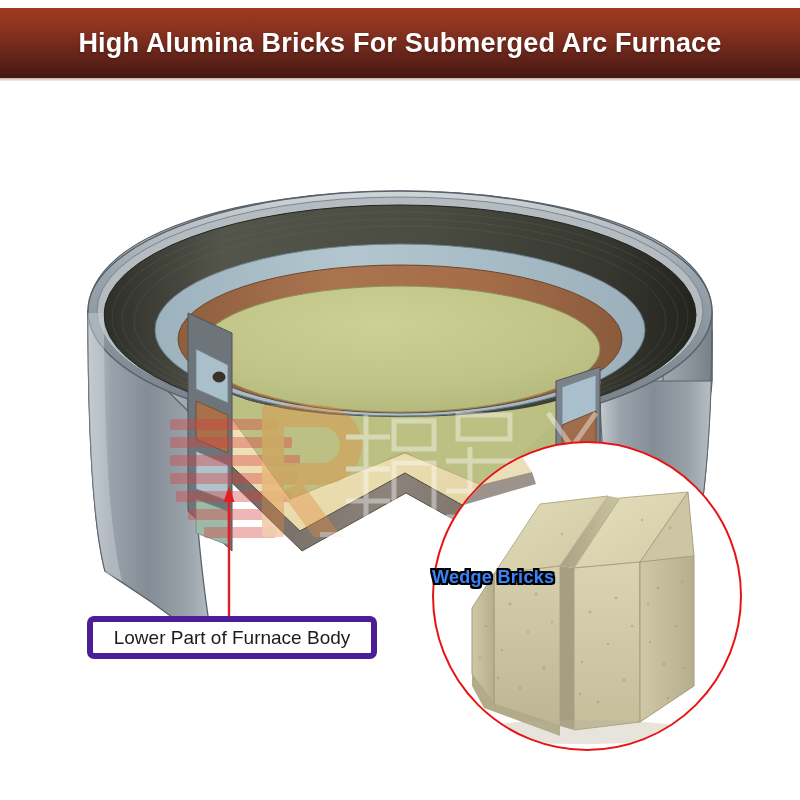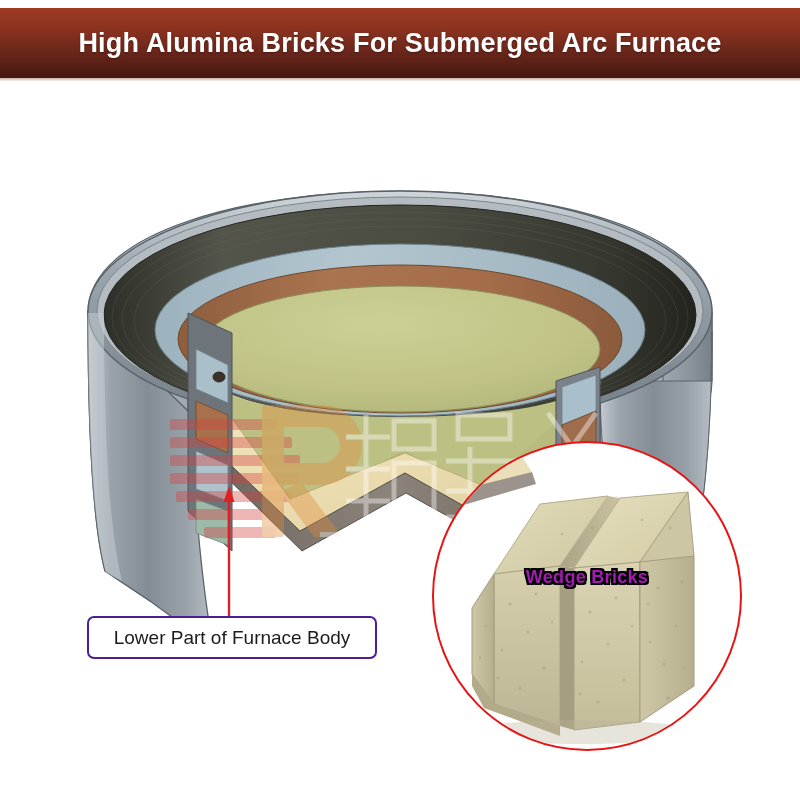--- a/index.html
+++ b/index.html
@@ -74,21 +74,21 @@
   }
 
   
   .callout-box {
     position: absolute;
     left: 87px;
     top: 535px;
     width: 290px;
     height: 43px;
     background: #ffffff;
-    border: 2px solid #4c1d95;
+    border: 6px solid #4c1d95;
     border-radius: 7px;
     display: flex;
     align-items: center;
     justify-content: center;
     box-sizing: border-box;
   }
   .callout-text {
     font-size: 19px;
     color: #1b1b1b;
     font-family: "Liberation Sans", sans-serif;
@@ -121,24 +121,24 @@
     top: 355px;
     width: 310px;
     height: 330px;
     pointer-events: none;
   }
   .inset-label {
     position: absolute;
     left: 432px;
     top: 486px;
     width: 310px;
-    text-align: center;
+    text-align: left;
     font-size: 18px;
     font-weight: bold;
-    color: #a21caf;
+    color: #3b82f6;
     font-family: "Liberation Sans", sans-serif;
     letter-spacing: 0.3px;
     -webkit-text-stroke: 3px #000000;
     paint-order: stroke fill;
     text-shadow:
       -2px -2px 0 #000, 2px -2px 0 #000,
       -2px  2px 0 #000, 2px  2px 0 #000,
       -2px  0   0 #000, 2px  0   0 #000,
        0   -2px 0 #000, 0    2px 0 #000;
   }

